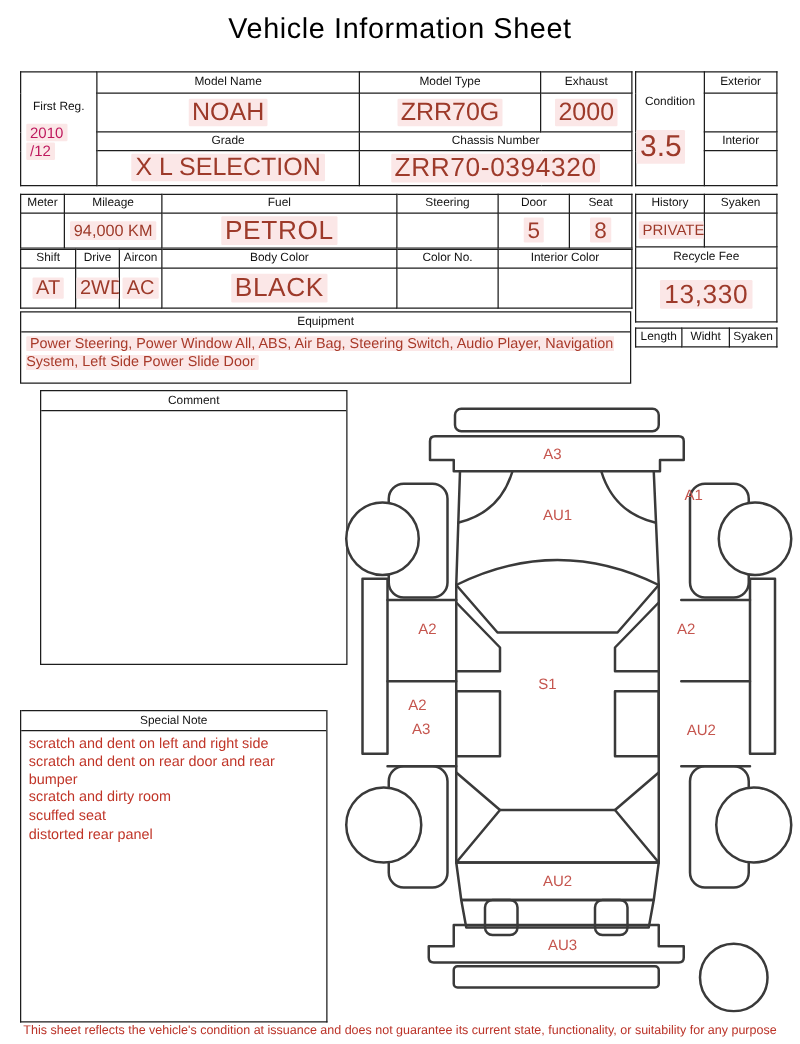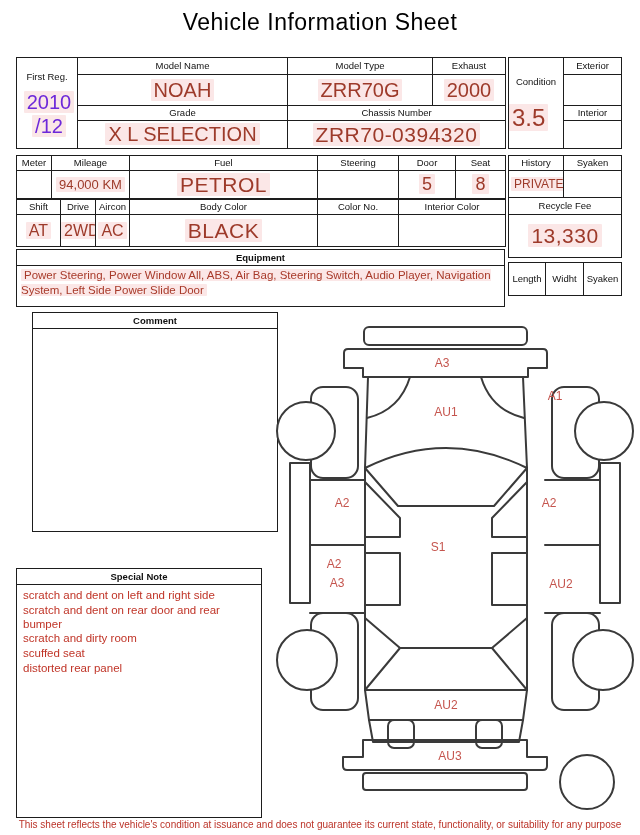--- a/index.html
+++ b/index.html
@@ -21,24 +21,24 @@
   .hl { background:#fbe7e7; padding:0 3px; border-radius:1px; }
   .f20 { font-size:20px; }
   .f21 { font-size:21px; letter-spacing:.5px; }
   .f18 { font-size:18px; }
   .f17 { font-size:17px; }
   .f16 { font-size:16px; }
   .f13 { font-size:13px; }
   .f12 { font-size:12px; }
   .cell-top { vertical-align:top; }
   .cell-hdr { font-size:9.5px; text-align:center; padding:2px 0 1px; color:#111; }
-  .firstreg-val { margin-top:7px; padding-left:4px; font-size:20px; line-height:1.2; color:#6d28d9;text-align:center; }
+  .firstreg-val { margin-top:7px; padding-left:4px; font-size:12px; line-height:1.2; color:#be185d; }
   .cond-val { margin-top:16px; text-align:left; font-size:24px; color:#9d3a2a; }
   .box { position:absolute; border:1px solid #1d1d1d; background:#fff; }
-  .box-hdr { font-size:9.5px; text-align:center; border-bottom:1px solid #1d1d1d; padding:2px 0; color:#111;font-weight:bold; }
+  .box-hdr { font-size:9.5px; text-align:center; border-bottom:1px solid #1d1d1d; padding:2px 0; color:#111; }
   .eq-body { padding:2px 4px; font-size:11.5px; line-height:1.32; color:#a83a2a; }
   .note-body { padding:4px 6px; font-size:11.5px; line-height:1.2; color:#c03528; }
   .note-body div { margin-bottom:1px; }
   #footer-disclaimer {
     left:0; top:819px; width:640px; text-align:center;
     font-size:10px; color:#bb3328;
   }
   #car-diagram { left:270px; top:310px; }
   #car-diagram text { font-size:12px; fill:#c5554e; }
 </style>
@@ -189,21 +189,21 @@
 </tbody>
   </table>
 
 <table class="tbl" style="left:508px; top:262px; width:113px;">
   <colgroup>
       <col style="width:37px">
       <col style="width:38px">
       <col style="width:38px">
     </colgroup>
   <tbody>
-      <tr style="height:33px">
+      <tr style="height:15px">
     <th>Length</th>
     <th>Widht</th>
     <th>Syaken</th>
   </tr>
 </tbody>
   </table>
 
 <div class="box" style="left:16px; top:249px; width:489px; height:58px;">
   <div class="box-hdr">Equipment</div>
   <div class="eq-body"><span class="hl">Power Steering, Power Window  All, ABS, Air Bag, Steering Switch, Audio Player, Navigation System, Left Side Power Slide Door</span></div>

